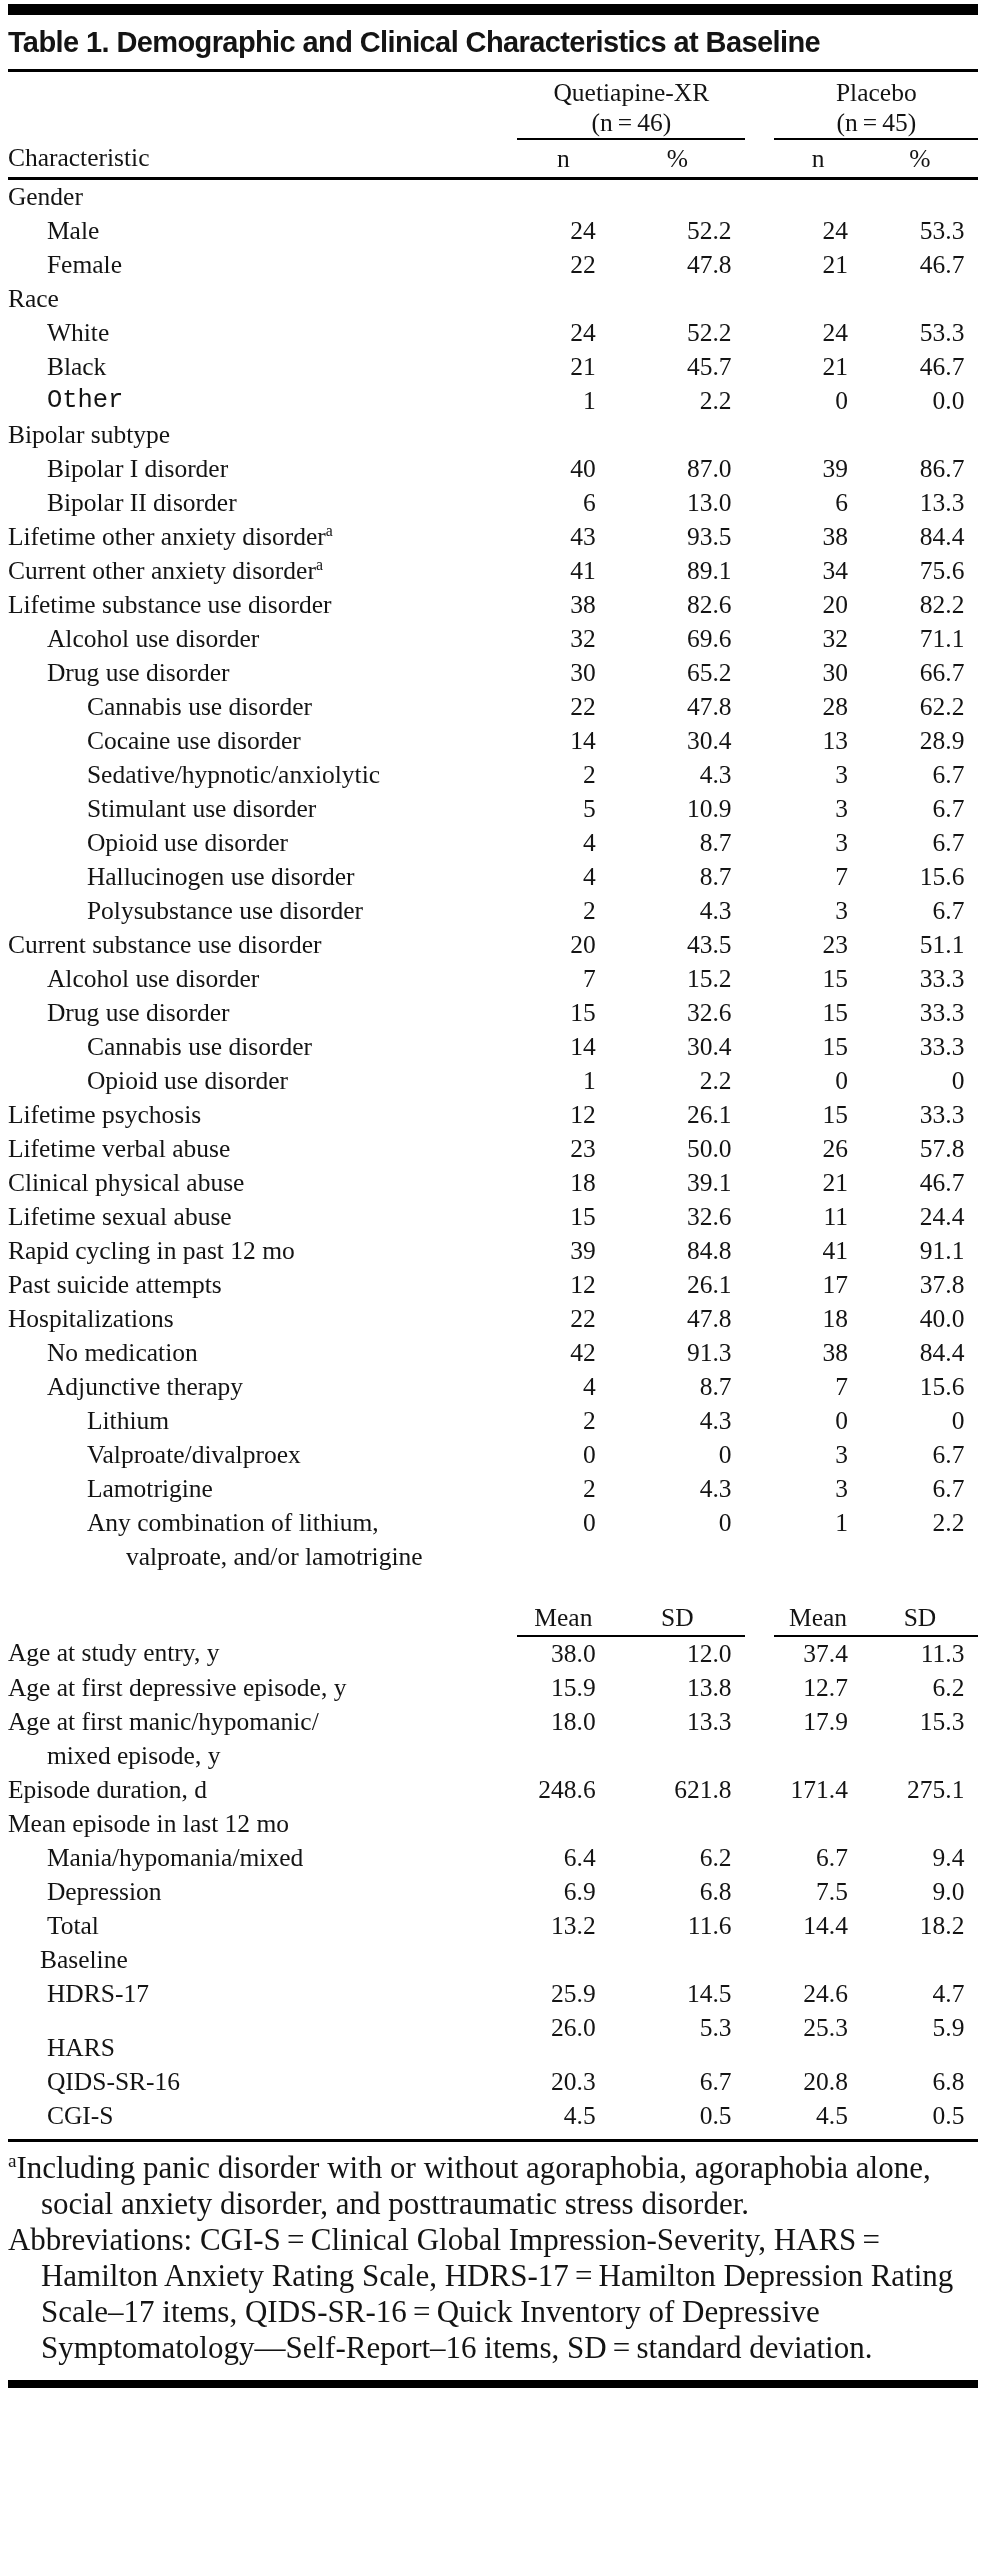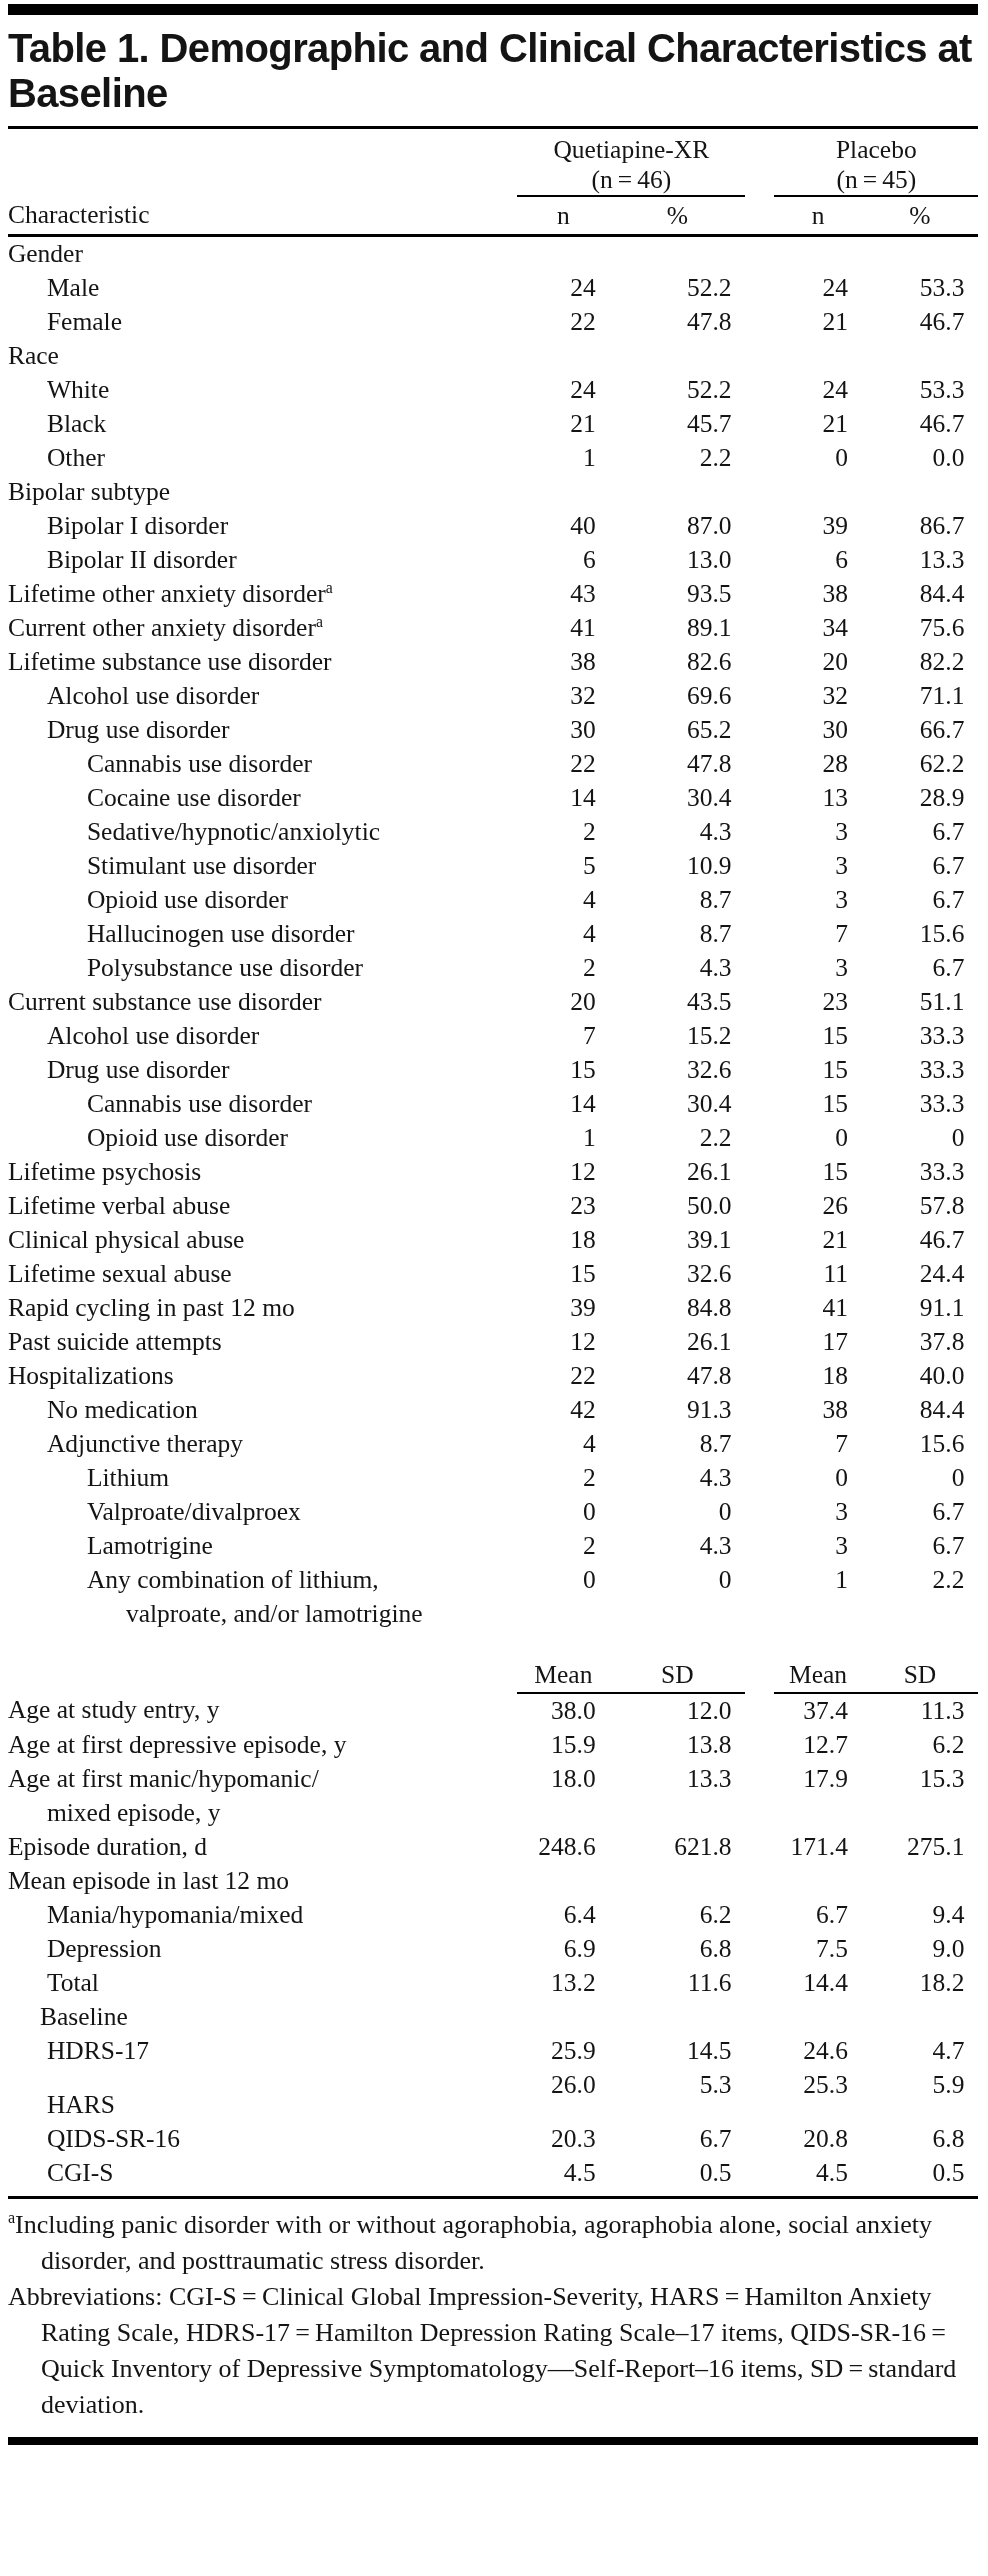--- a/index.html
+++ b/index.html
@@ -5,21 +5,21 @@
   html,body{margin:0;padding:0;background:#fff;}
   .page{
     width:988px;min-height:2576px;box-sizing:border-box;
     background:#fff;color:#141414;padding:3.9px 9.8px 5.9px 7.9px;
     font-family:"Liberation Serif","DejaVu Serif",serif;
   }
   .rule{background:#000;}
   .top-rule{height:10.8px;margin-bottom:11.8px;}
   .title{
     font-family:"Liberation Sans","DejaVu Sans",sans-serif;
-    font-weight:bold;font-size:40px;letter-spacing:-0.6px;
+    font-weight:bold;font-size:29px;letter-spacing:-0.6px;
     margin:0;padding:0 0 9.8px 0;border-bottom:3.9px solid #000;
   }
   table.tbl{width:100%;border-collapse:collapse;table-layout:fixed;margin-top:5.9px;}
   col.c-label{width:52.5%;}
   col.c-qn{width:9.5%;}
   col.c-qpct{width:14%;}
   col.c-gap{width:3%;}
   col.c-pn{width:9%;}
   col.c-ppct{width:12%;}
   .tbl th,.tbl td{
@@ -33,21 +33,21 @@
   .lbl{text-align:left;}
   .num{text-align:right;padding-right:13.8px;}
   td.num{padding-right:13.8px;}
   .mid-row th{text-align:center;line-height:35px;}
   .mid-row .mid{border-bottom:2.9px solid #000;}
   .spacer-row td{height:25.5px;line-height:25.5px;}
   sup{font-size:0.62em;vertical-align:super;line-height:0;}
   .foot-rule{height:3.9px;margin-top:5.9px;}
   .footnotes{padding:7.9px 2px 13.8px 0;}
   .fn{
-    margin:0;font-size:26px;line-height:36px;
+    margin:0;font-size:31px;line-height:36px;
     padding-left:33px;text-indent:-33px;white-space:normal;
   }
   .bottom-rule{height:7.9px;}
 </style>
 </head>
 <body>
 
 <div class="page">
   <div class="rule top-rule"></div>
   <h1 class="title">Table 1. Demographic and Clinical Characteristics at Baseline</h1>
@@ -139,21 +139,21 @@
             <div style="padding-left: 39px;">Black</div>
           </td>
           <td class="num">21</td>
           <td class="num">45.7</td>
           <td></td>
           <td class="num">21</td>
           <td class="num">46.7</td>
         </tr>
         <tr>
           <td class="lbl">
-            <div style="padding-left: 39px;">Other</div>
+            <div style="padding-left: 39px; font-family: Liberation Mono, monospace;">Other</div>
           </td>
           <td class="num">1</td>
           <td class="num">2.2</td>
           <td></td>
           <td class="num">0</td>
           <td class="num">0.0</td>
         </tr>
         <tr>
           <td class="lbl">
             <div style="padding-left: 0px;">Bipolar subtype</div>

